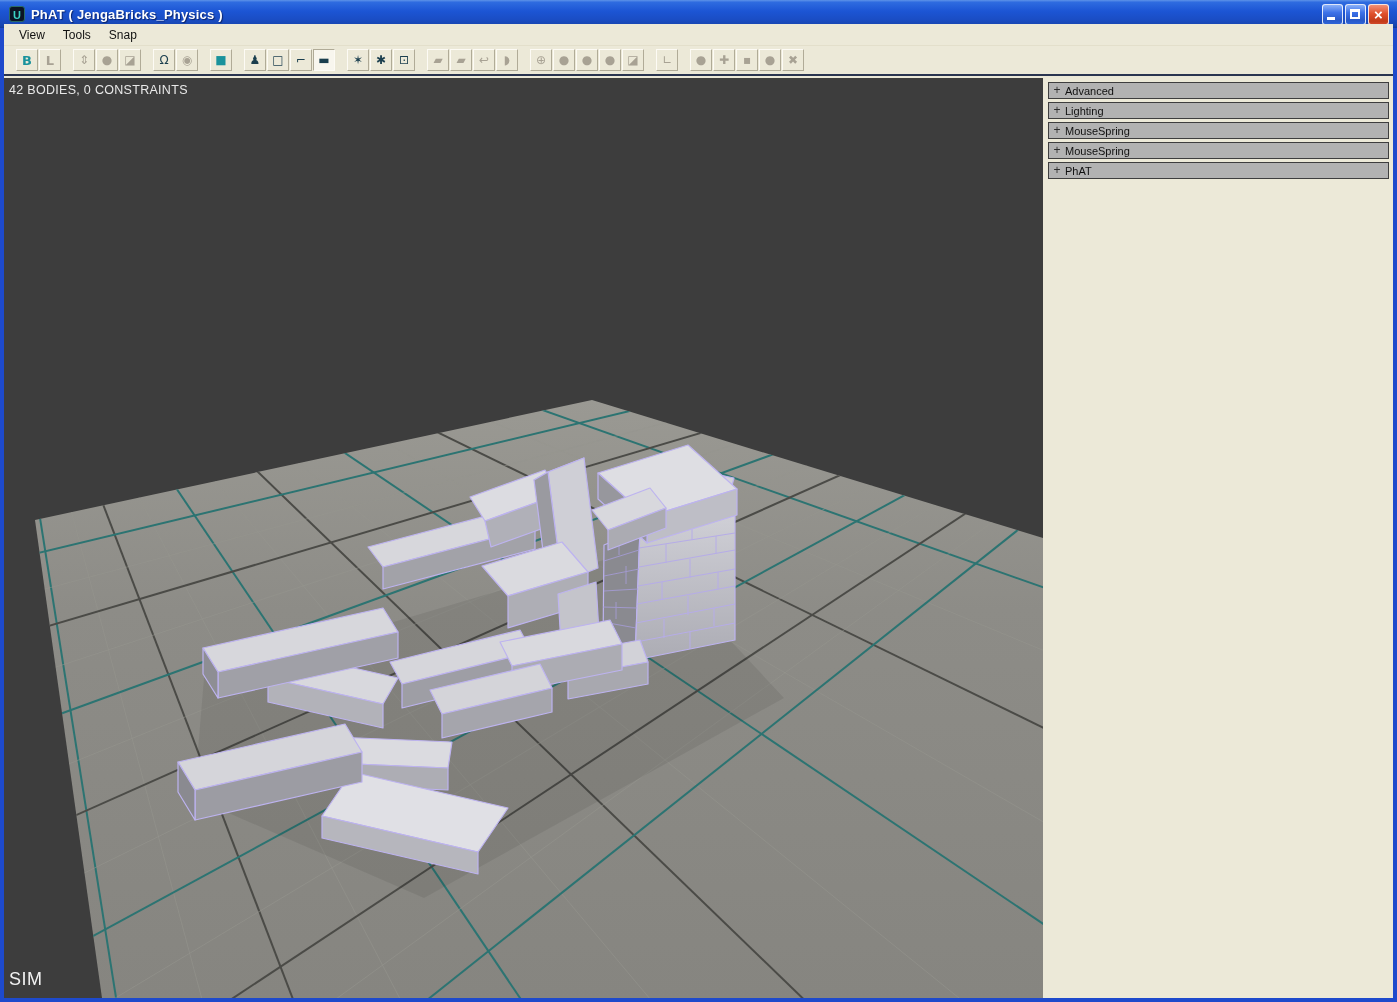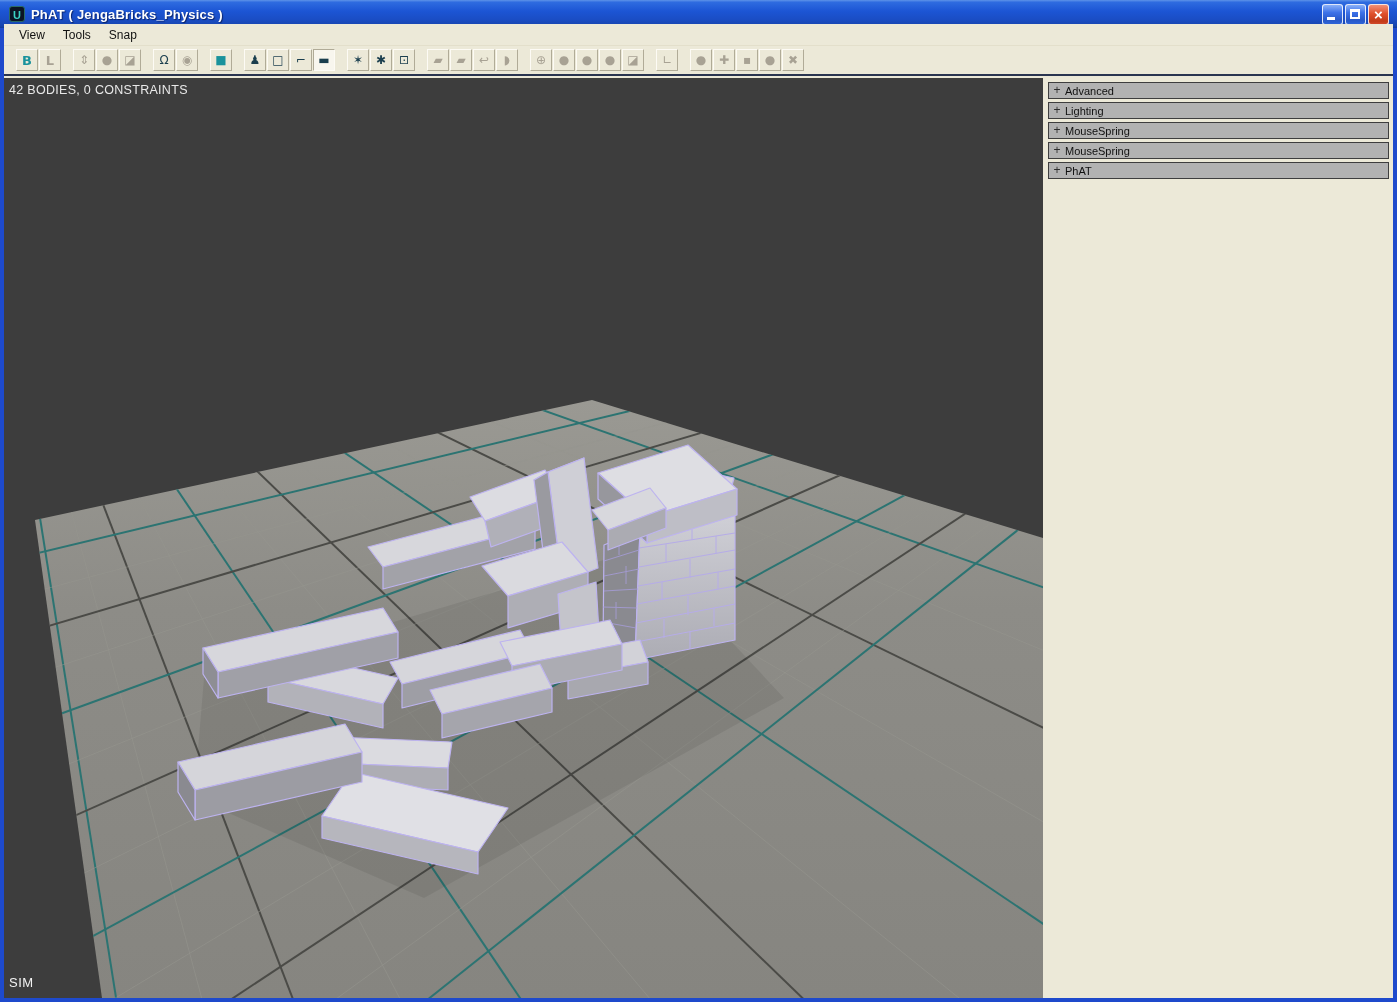--- a/index.html
+++ b/index.html
@@ -43,21 +43,21 @@
   .tbtn .glyph { font-size:12px; line-height:1; color:#1A3E4E; font-family:"DejaVu Sans",sans-serif; }
   .tbtn.teal .glyph { color:#19929C; font-weight:bold; }
   .tbtn.bold .glyph { font-weight:bold; font-size:13px; }
   .tbtn.disabled .glyph { color:#A8A294; }
   .tbtn.pressed { background:#F8F6EE; border-color:#B0AB97 #FDFBF5 #FDFBF5 #B0AB97; }
 
   
   .main { position:absolute; left:0; right:0; top:78px; bottom:0; }
   .viewport { position:absolute; left:0; top:0; width:1039px; height:920px; background:#3b82f6; }
   .vp-status { position:absolute; left:5px; top:5px; color:#E9E9E9; font-size:12.5px; letter-spacing:.3px; }
-  .vp-mode { position:absolute; left:5px; bottom:8px; color:#F2F2F2; font-size:13px; letter-spacing:.5px; }
+  .vp-mode { position:absolute; left:5px; bottom:8px; color:#F2F2F2; font-size:18px; letter-spacing:.5px; }
 
   
   .sidepanel { position:absolute; left:1039px; right:0; top:0; bottom:0; background:#ECE9D8; padding-top:4px; }
   .section-header { margin:0 4px 3px 5px; height:17px; background:#B2B2B2;
     border:1px solid #3E3E3E; display:flex; align-items:center; font-size:11px; color:#101010; }
   .section-header .plus { width:16px; text-align:center; color:#2E2E2E; font-size:12px; line-height:15px; }
 </style>
 </head>
 <body>
 

